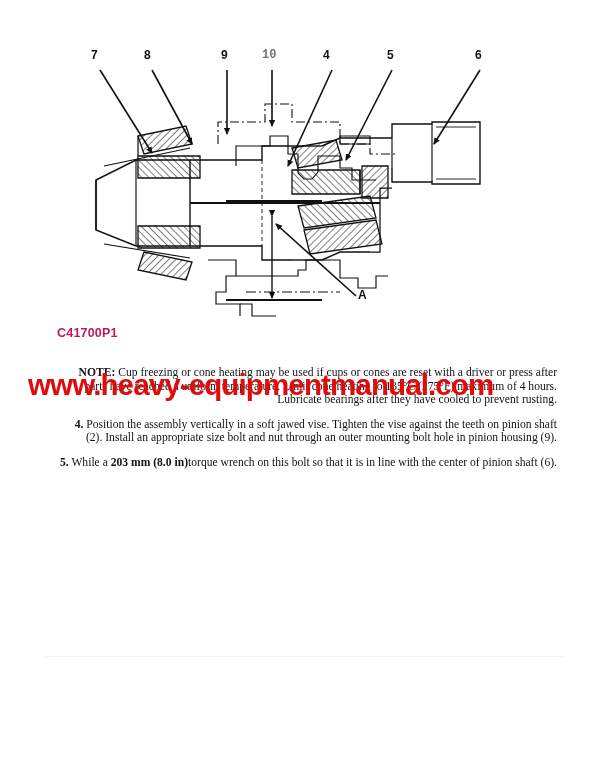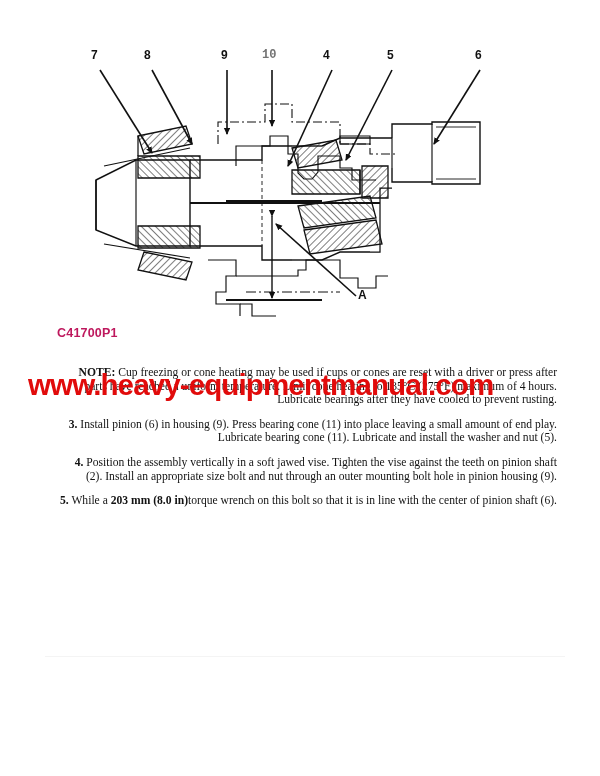--- a/index.html
+++ b/index.html
@@ -196,23 +196,20 @@
   <div class="fig-label">C41700P1</div>
 
   <div class="body-text">
 
     <p class="para">
       <span class="note-label">NOTE:</span><span> Cup freezing or cone heating may be used if cups or cones are reset with a driver or press after parts have reached a uniform temperature. Limit cone heating to 135°C (275°F) maximum of 4 hours. Lubricate bearings after they have cooled to prevent rusting.</span>
     </p>
 
 
 
-    <p class="para">
-      <span class="step-num">3.</span><span> Install pinion (6) in housing (9). Press bearing cone (11) into place leaving a small amount of end play. Lubricate bearing cone (11). Lubricate and install the washer and nut (5).</span>
-    </p>
 
     <p class="para">
       <span class="step-num">4.</span><span> Position the assembly vertically in a soft jawed vise. Tighten the vise against the teeth on pinion shaft (2). Install an appropriate size bolt and nut through an outer mounting bolt hole in pinion housing (9).</span>
     </p>
 
     <p class="para">
       <span class="step-num">5.</span><span> While a </span><b>203 mm (8.0 in)</b><span>torque wrench on this bolt so that it is in line with the center of pinion shaft (6).</span>
     </p>
 
   </div>

